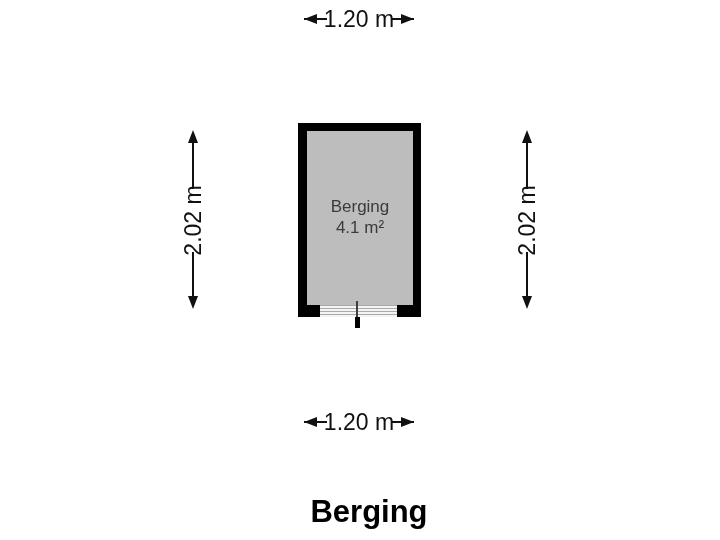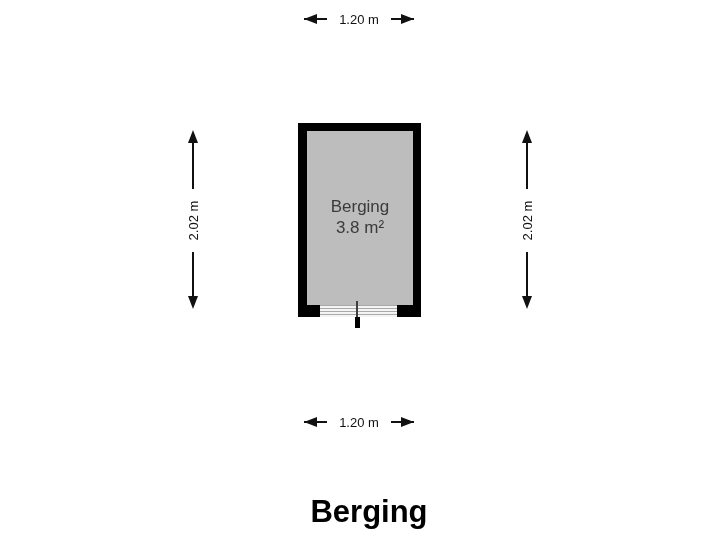--- a/index.html
+++ b/index.html
@@ -32,21 +32,21 @@
   .ah-up    { border-left: 5px solid transparent; border-right: 5px solid transparent; border-bottom: 13px solid #111111; }
   .ah-down  { border-left: 5px solid transparent; border-right: 5px solid transparent; border-top: 13px solid #111111; }
 
   .dim-label {
     position: absolute;
     background: #ffffff;
     border-radius: 7px;
     display: flex;
     align-items: center;
     justify-content: center;
-    font-size: 13px;
+    font-size: 23px;
     color: #111111;
     white-space: nowrap;
   }
   .dim-label.vertical span {
     display: inline-block;
     transform: rotate(-90deg);
     white-space: nowrap;
   }
 
   
@@ -163,21 +163,21 @@
     <div class="ah ah-down"></div>
     <div class="dim-label vertical">
       <span>2.02 m</span>
     </div>
   </div>
 
   <div class="room">
     <div class="room-floor">
       <div class="room-label">
         <div>Berging</div>
-        <div>3.8 m²</div>
+        <div>4.1 m²</div>
       </div>
     </div>
     <div class="threshold"></div>
     <div class="door-line"></div>
     <div class="door-stop"></div>
   </div>
 
   <div class="dim" id="dim-bottom">
     <div class="dim-line-h"></div>
     <div class="ah ah-left"></div>

